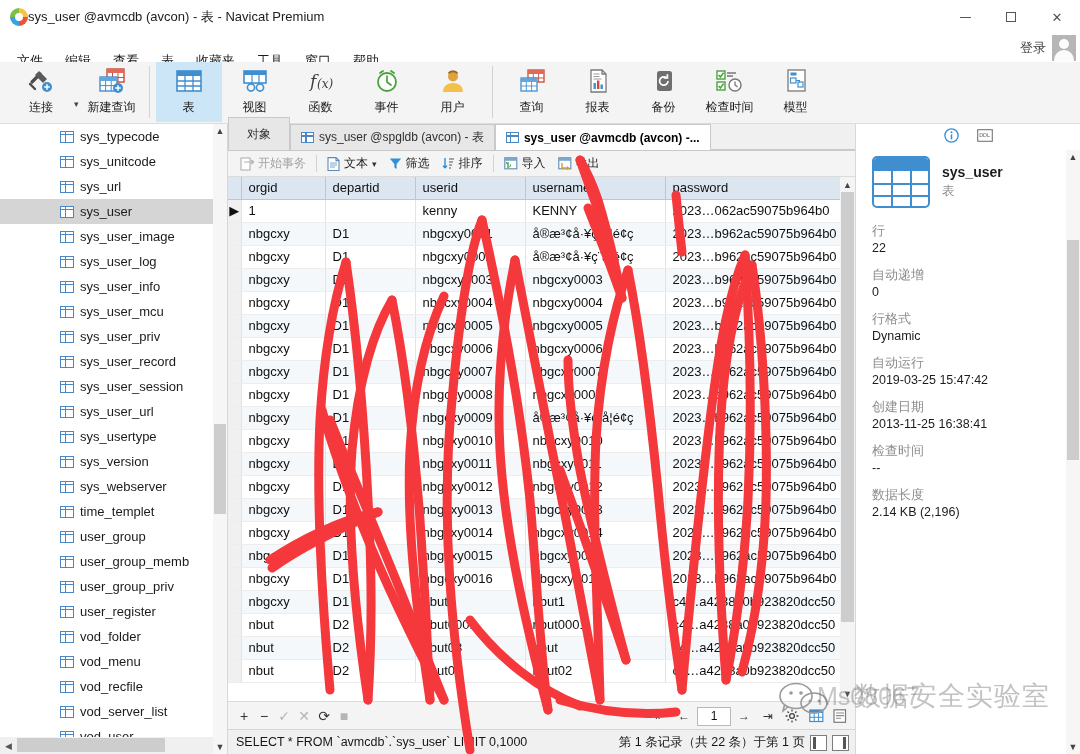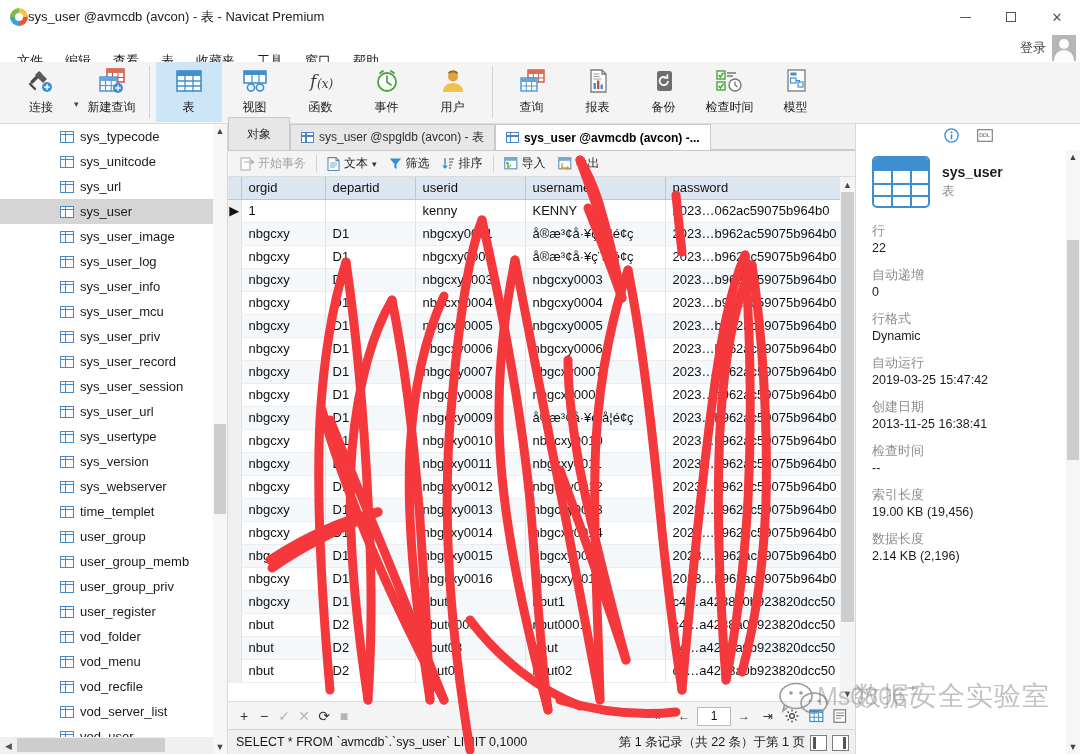--- a/index.html
+++ b/index.html
@@ -830,24 +830,20 @@
           </div>
           <div class="kv">
             <div class="k">创建日期</div>
             <div class="v">2013-11-25 16:38:41</div>
           </div>
           <div class="kv">
             <div class="k">检查时间</div>
             <div class="v">--</div>
           </div>
           <div class="kv">
-            <div class="k">索引长度</div>
-            <div class="v">19.00 KB (19,456)</div>
-          </div>
-          <div class="kv">
             <div class="k">数据长度</div>
             <div class="v">2.14 KB (2,196)</div>
           </div>
         </div>
     </div>
     <div id="info-scroll">
       <div class="arrow">▲</div>
       <div id="info-thumb"></div>
       <div class="arrow" style="position:absolute;bottom:0;left:0;right:0;">▼</div>
     </div>

